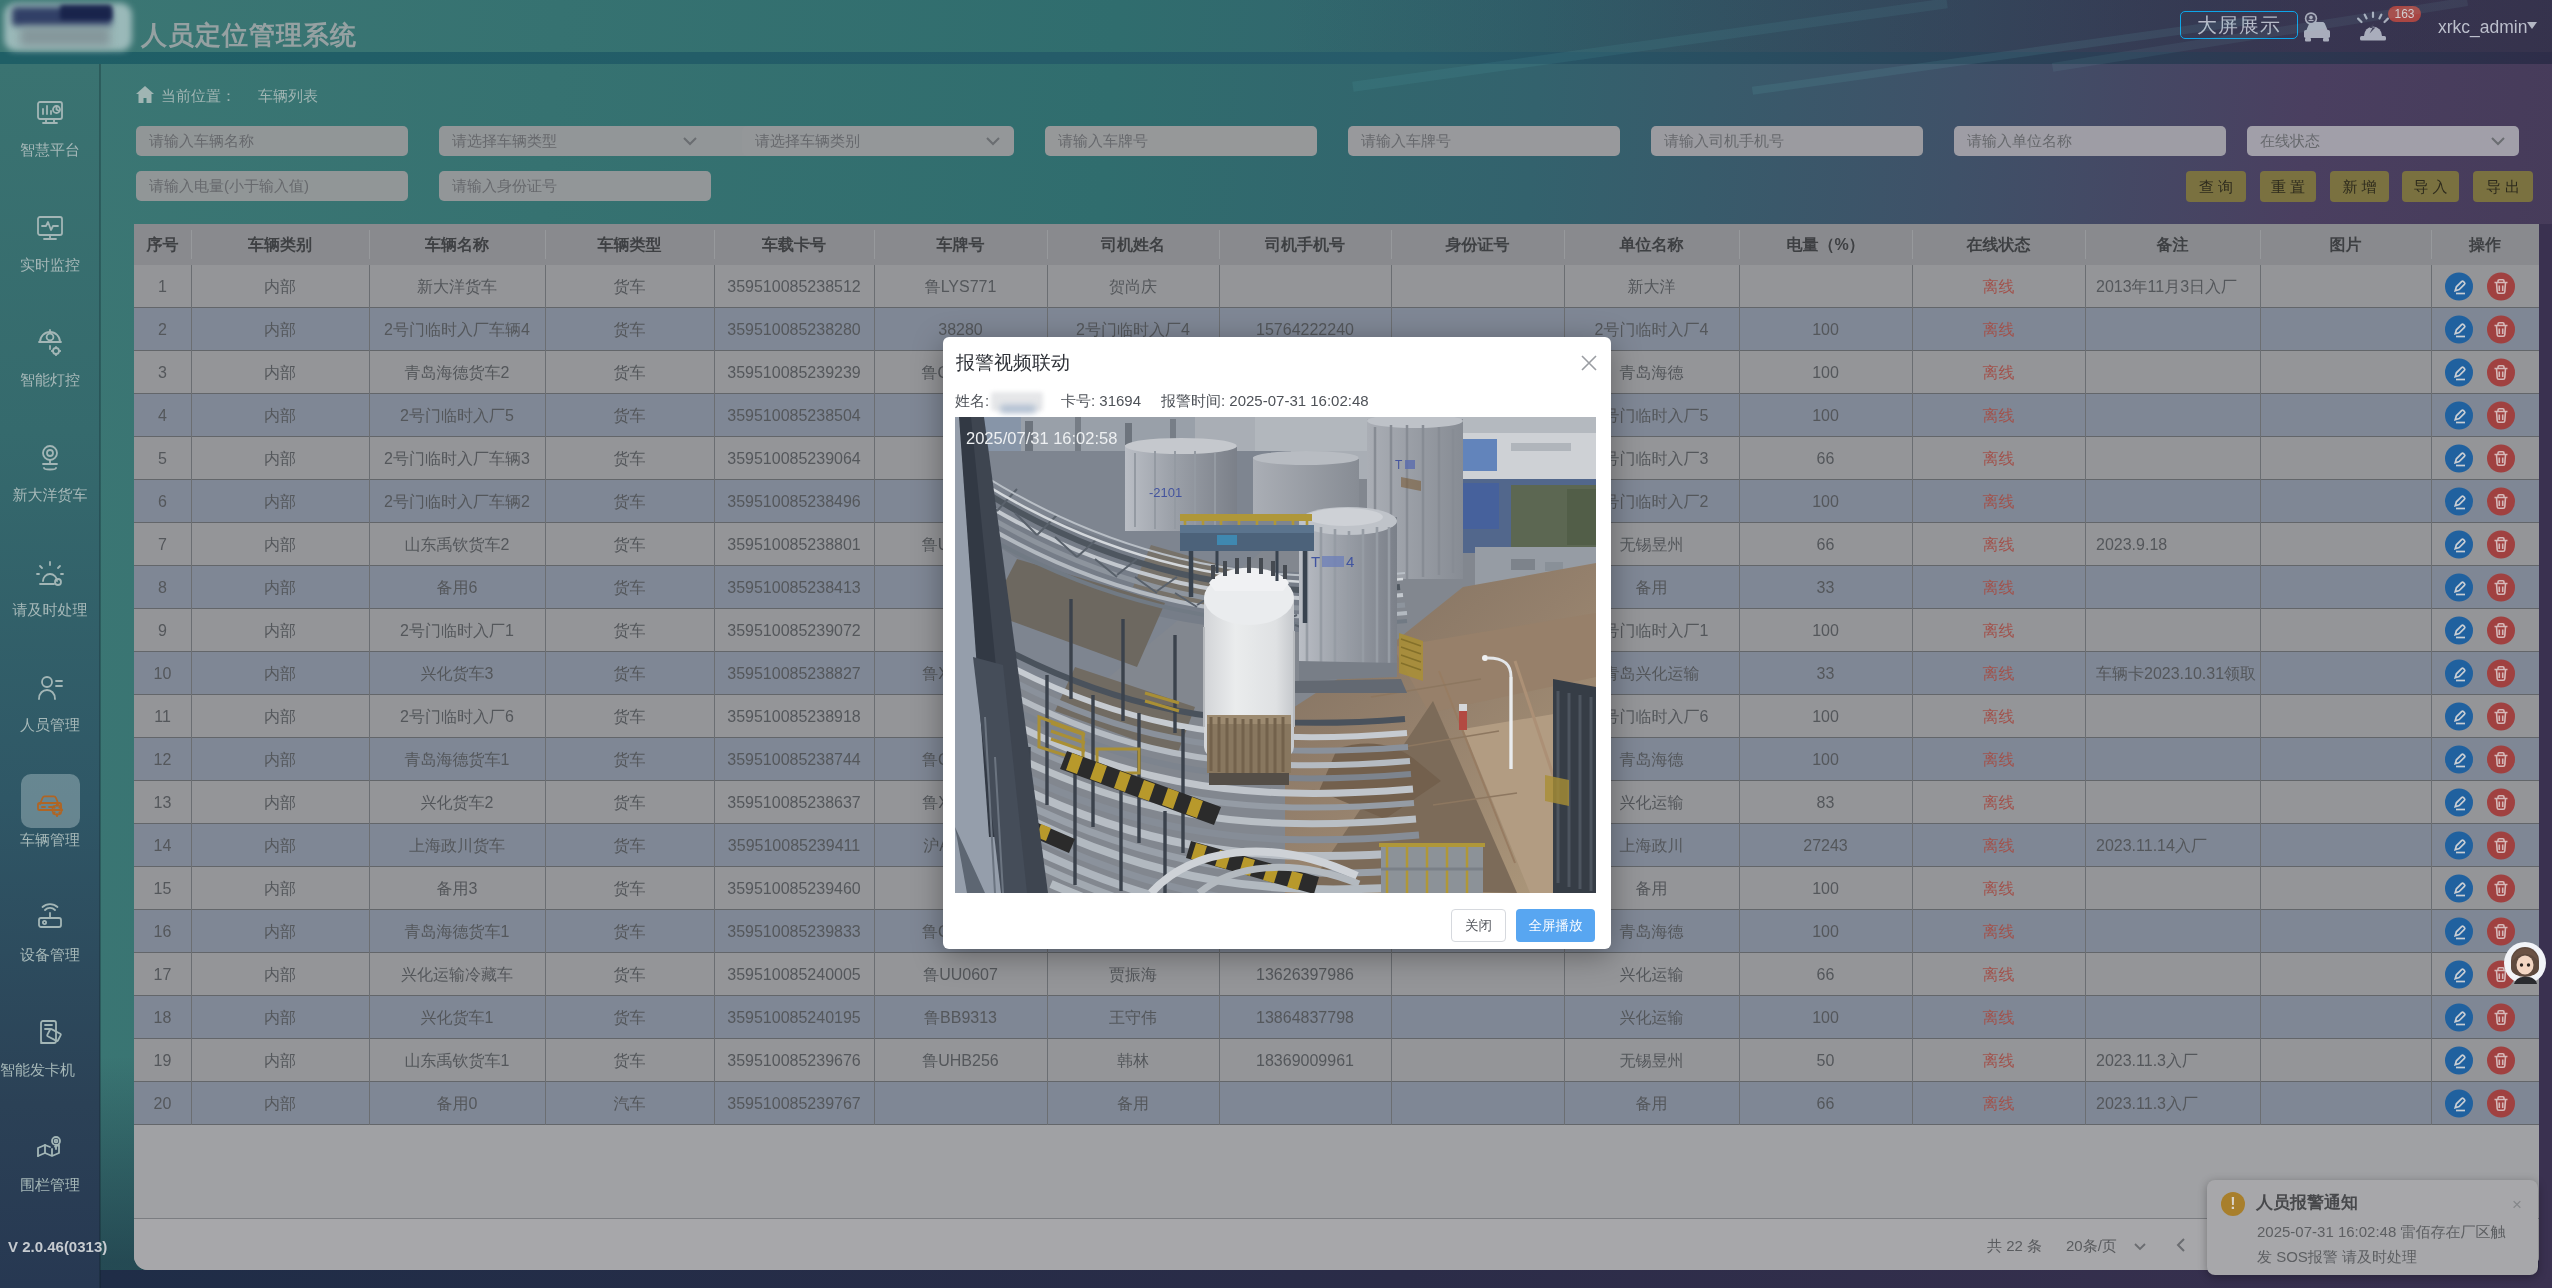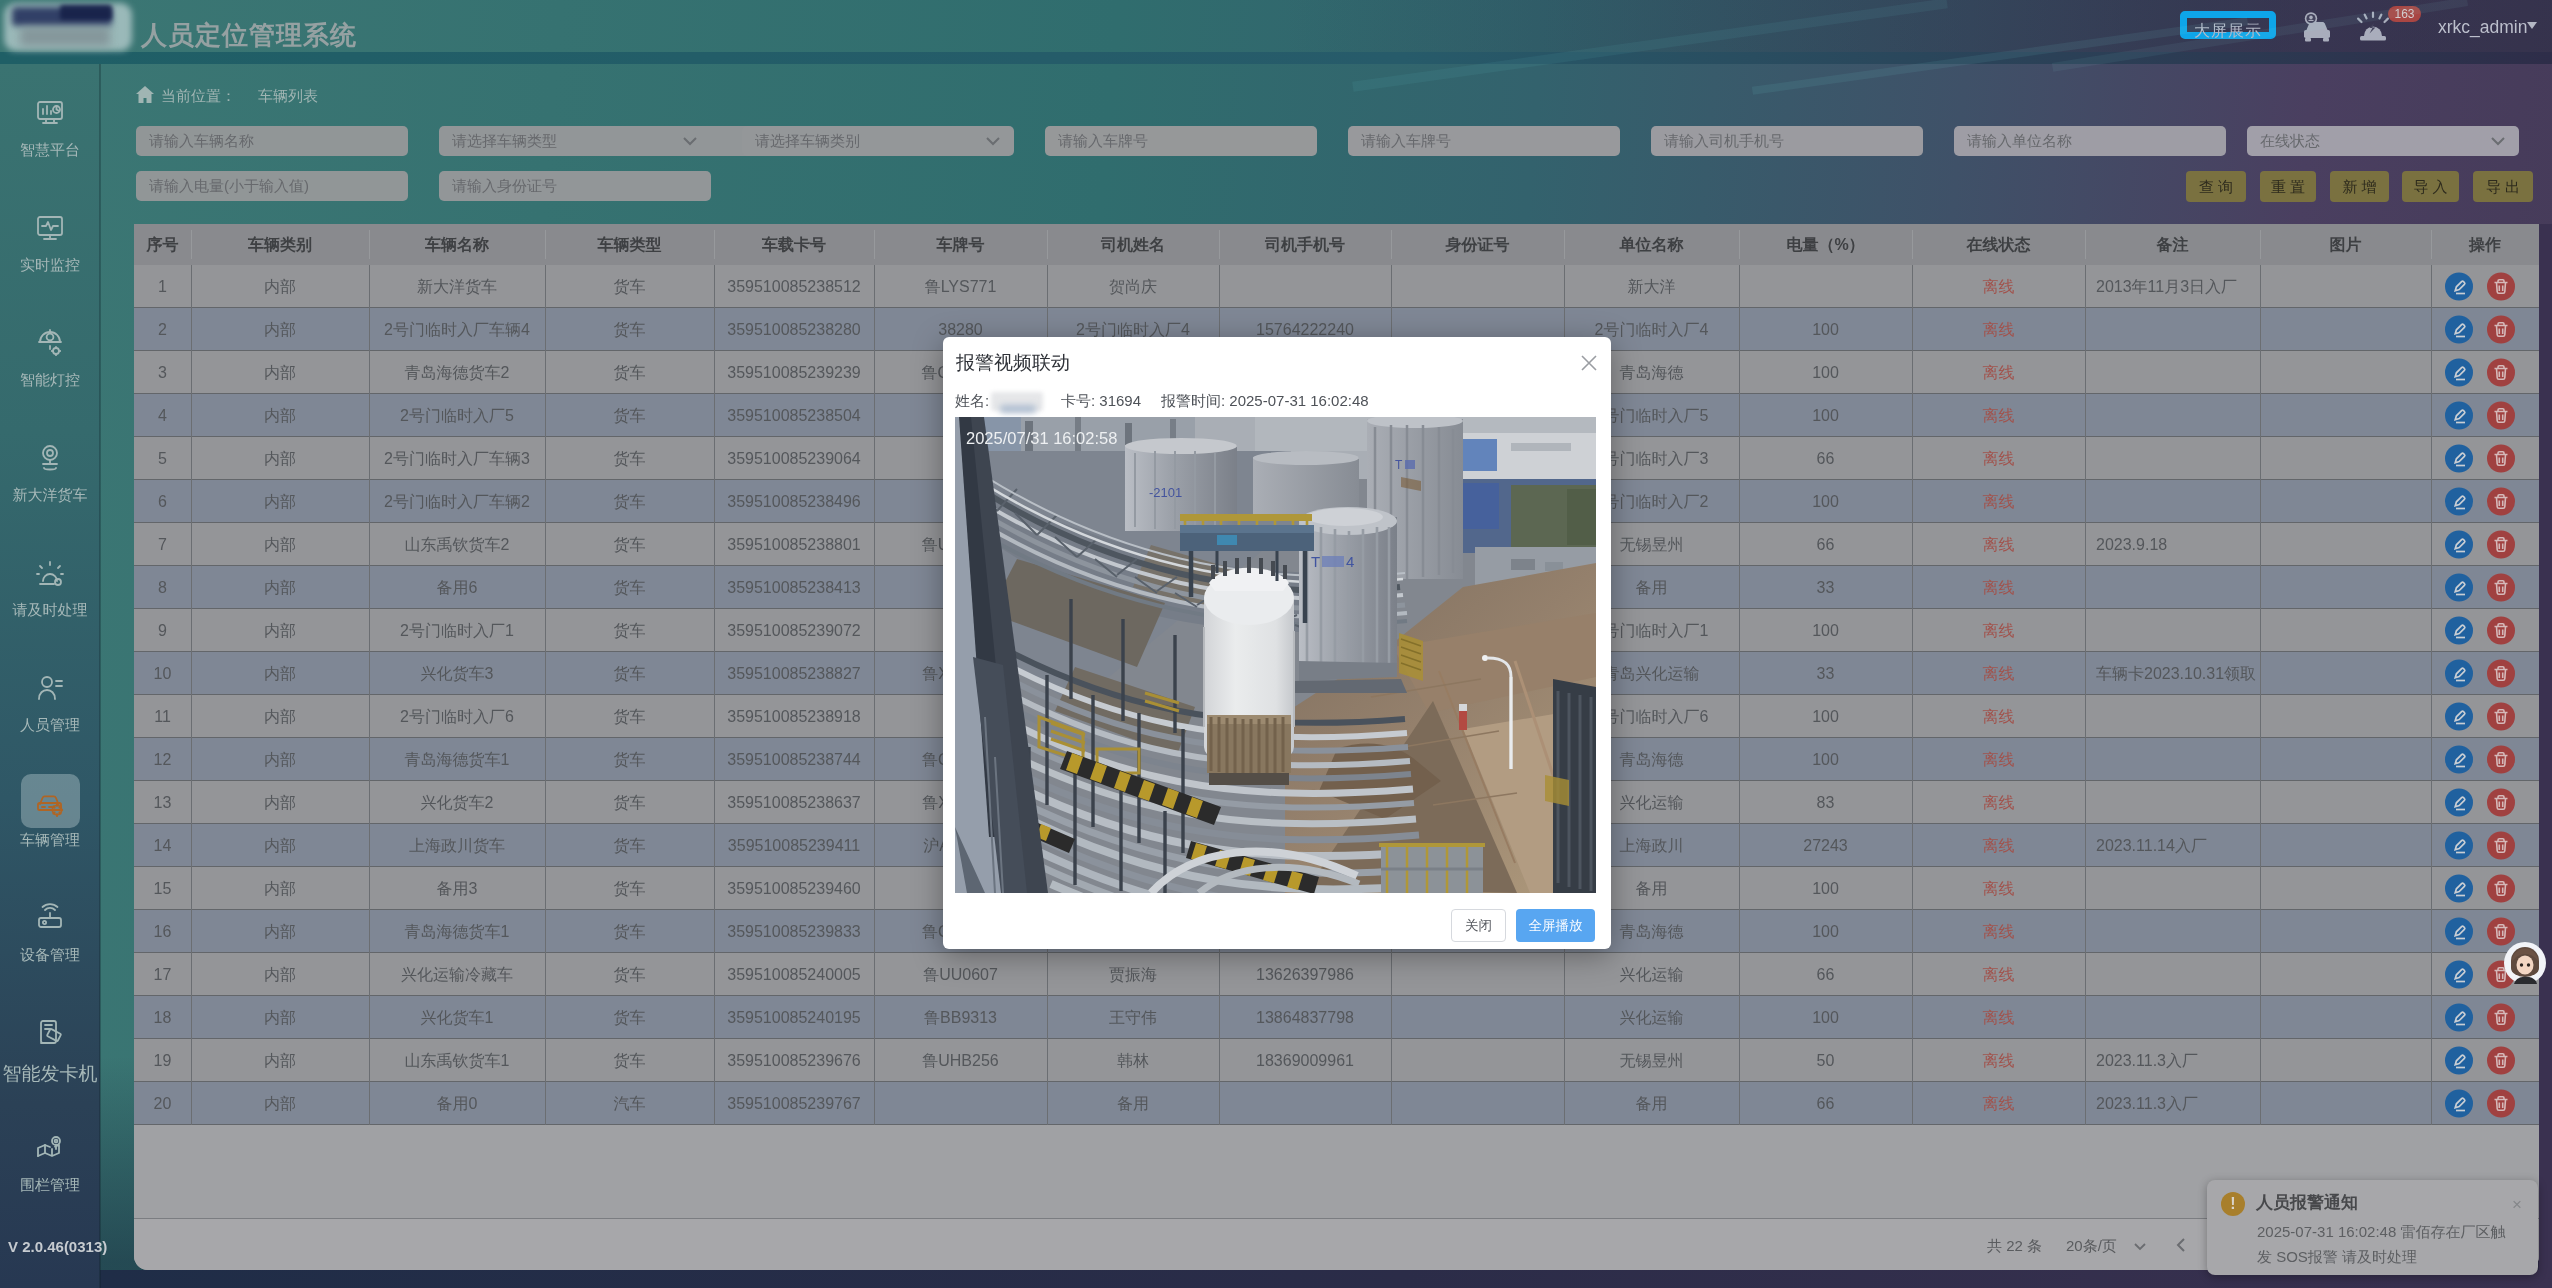--- a/index.html
+++ b/index.html
@@ -14,21 +14,21 @@
 <div style="position:absolute;left:0;top:1270px;width:2552px;height:18px;background:linear-gradient(90deg,#1e2d47,#2b2c48 55%,#3a3150);"></div>
 <div style="position:absolute;left:2539px;top:224px;width:13px;height:1046px;background:#3a3150;"></div>
 
 <div style="position:absolute;left:0;top:0;width:2552px;height:64px;background:linear-gradient(90deg,rgba(0,0,0,0) 50%,rgba(18,32,48,0.32) 86%);"></div>
 <div style="position:absolute;left:0;top:52px;width:2552px;height:12px;background:linear-gradient(90deg,#1f5f66,#275b6a 55%,#2e2d49);"></div>
 <div style="position:absolute;left:4px;top:3px;width:128px;height:48px;background:rgba(218,230,231,0.6);border-radius:12px;filter:blur(3px);"></div>
 <div style="position:absolute;left:12px;top:7px;width:100px;height:19px;background:rgba(30,42,88,0.85);border-radius:4px;filter:blur(3px);"></div>
 <div style="position:absolute;left:60px;top:5px;width:52px;height:15px;background:rgba(22,32,72,0.9);border-radius:3px;filter:blur(2px);"></div>
 <div style="position:absolute;left:20px;top:27px;width:90px;height:19px;background:rgba(128,142,148,0.8);filter:blur(4px);"></div>
 <div style="position:absolute;left:141px;top:18px;font-size:26px;font-weight:bold;color:#95a1a2;letter-spacing:1px;">人员定位管理系统</div>
-<div style="position:absolute;left:2180px;top:11px;width:96px;height:28px;border:7px solid #0ea5e9;border-radius:5px;color:#b6bac8;font-size:16px;text-align:center;line-height:26px;letter-spacing:1px;">大屏展示</div>
+<div style="position:absolute;left:2180px;top:11px;width:118px;height:28px;border:1px solid #0ea5e9;border-radius:5px;color:#b6bac8;font-size:20px;text-align:center;line-height:26px;letter-spacing:1px;">大屏展示</div>
 <svg style="position:absolute;left:2300px;top:11px" width="36" height="32" viewBox="0 0 36 32" fill="#a9adbc">
  <path d="M6 20l3.2-7.4c.4-.9 1.3-1.6 2.3-1.6h11c1 0 1.9.7 2.3 1.6l3.2 7.4z"></path>
     <rect x="4" y="19" width="26" height="8" rx="1.8"></rect>
     <rect x="5" y="27" width="6" height="3.4" rx="1"></rect>
     <rect x="23" y="27" width="6" height="3.4" rx="1"></rect>
  <circle cx="11" cy="7.5" r="6.2" fill="#a9adbc"></circle>
     <circle cx="11" cy="7.5" r="4.6" fill="#43435c"></circle>
     <circle cx="11" cy="6.4" r="1.8" fill="#a9adbc"></circle>
     <path d="M8 10c.6-1.6 5.4-1.6 6 0z" fill="#a9adbc"></path>
 </svg>
@@ -107,21 +107,21 @@
     <path d="M16 16v-5"></path>
     <path d="M11 8a7 7 0 0 1 10 0M8.5 5a11 11 0 0 1 15 0"></path>
   </svg>
 <div style="position:absolute;left:0;top:946px;width:100px;text-align:center;font-size:15px;color:#a6b8b8;">设备管理</div>
 <svg style="position:absolute;left:34px;top:1017px" width="32" height="32" viewBox="0 0 32 32" fill="none" stroke="#a3b6b6" stroke-width="1.8" stroke-linecap="round" stroke-linejoin="round">
     <rect x="7" y="4" width="15" height="22" rx="2"></rect>
     <path d="M11 8h7M11 12h5"></path>
     <rect x="14" y="14" width="12" height="8" rx="1" transform="rotate(28 20 18)"></rect>
     <path d="M7 26h12"></path>
   </svg>
-<div style="position:absolute;left:0;top:1061px;width:100px;text-align:center;font-size:19px;color:#a6b8b8;">智能发卡机</div>
+<div style="position:absolute;left:0;top:1061px;width:100px;font-size:15px;color:#a6b8b8;">智能发卡机</div>
 <svg style="position:absolute;left:34px;top:1132px" width="32" height="32" viewBox="0 0 32 32" fill="none" stroke="#a3b6b6" stroke-width="1.8" stroke-linecap="round" stroke-linejoin="round">
     <path d="M4 24l7-3 7 3 7-3v-8l-4 1.6"></path>
     <path d="M4 24v-8l7-3 5 2"></path>
     <path d="M11 21v-8M18 23v-6"></path>
     <circle cx="22" cy="9" r="4"></circle>
     <path d="M22 13v4M22 9m-1.4 0a1.4 1.4 0 1 0 2.8 0a1.4 1.4 0 1 0 -2.8 0"></path>
   </svg>
 <div style="position:absolute;left:0;top:1176px;width:100px;text-align:center;font-size:15px;color:#a6b8b8;">围栏管理</div>
 <div style="position:absolute;left:8px;top:1238px;font-size:15px;font-weight:bold;color:#c6cbd0;">V 2.0.46(0313)</div>
 

